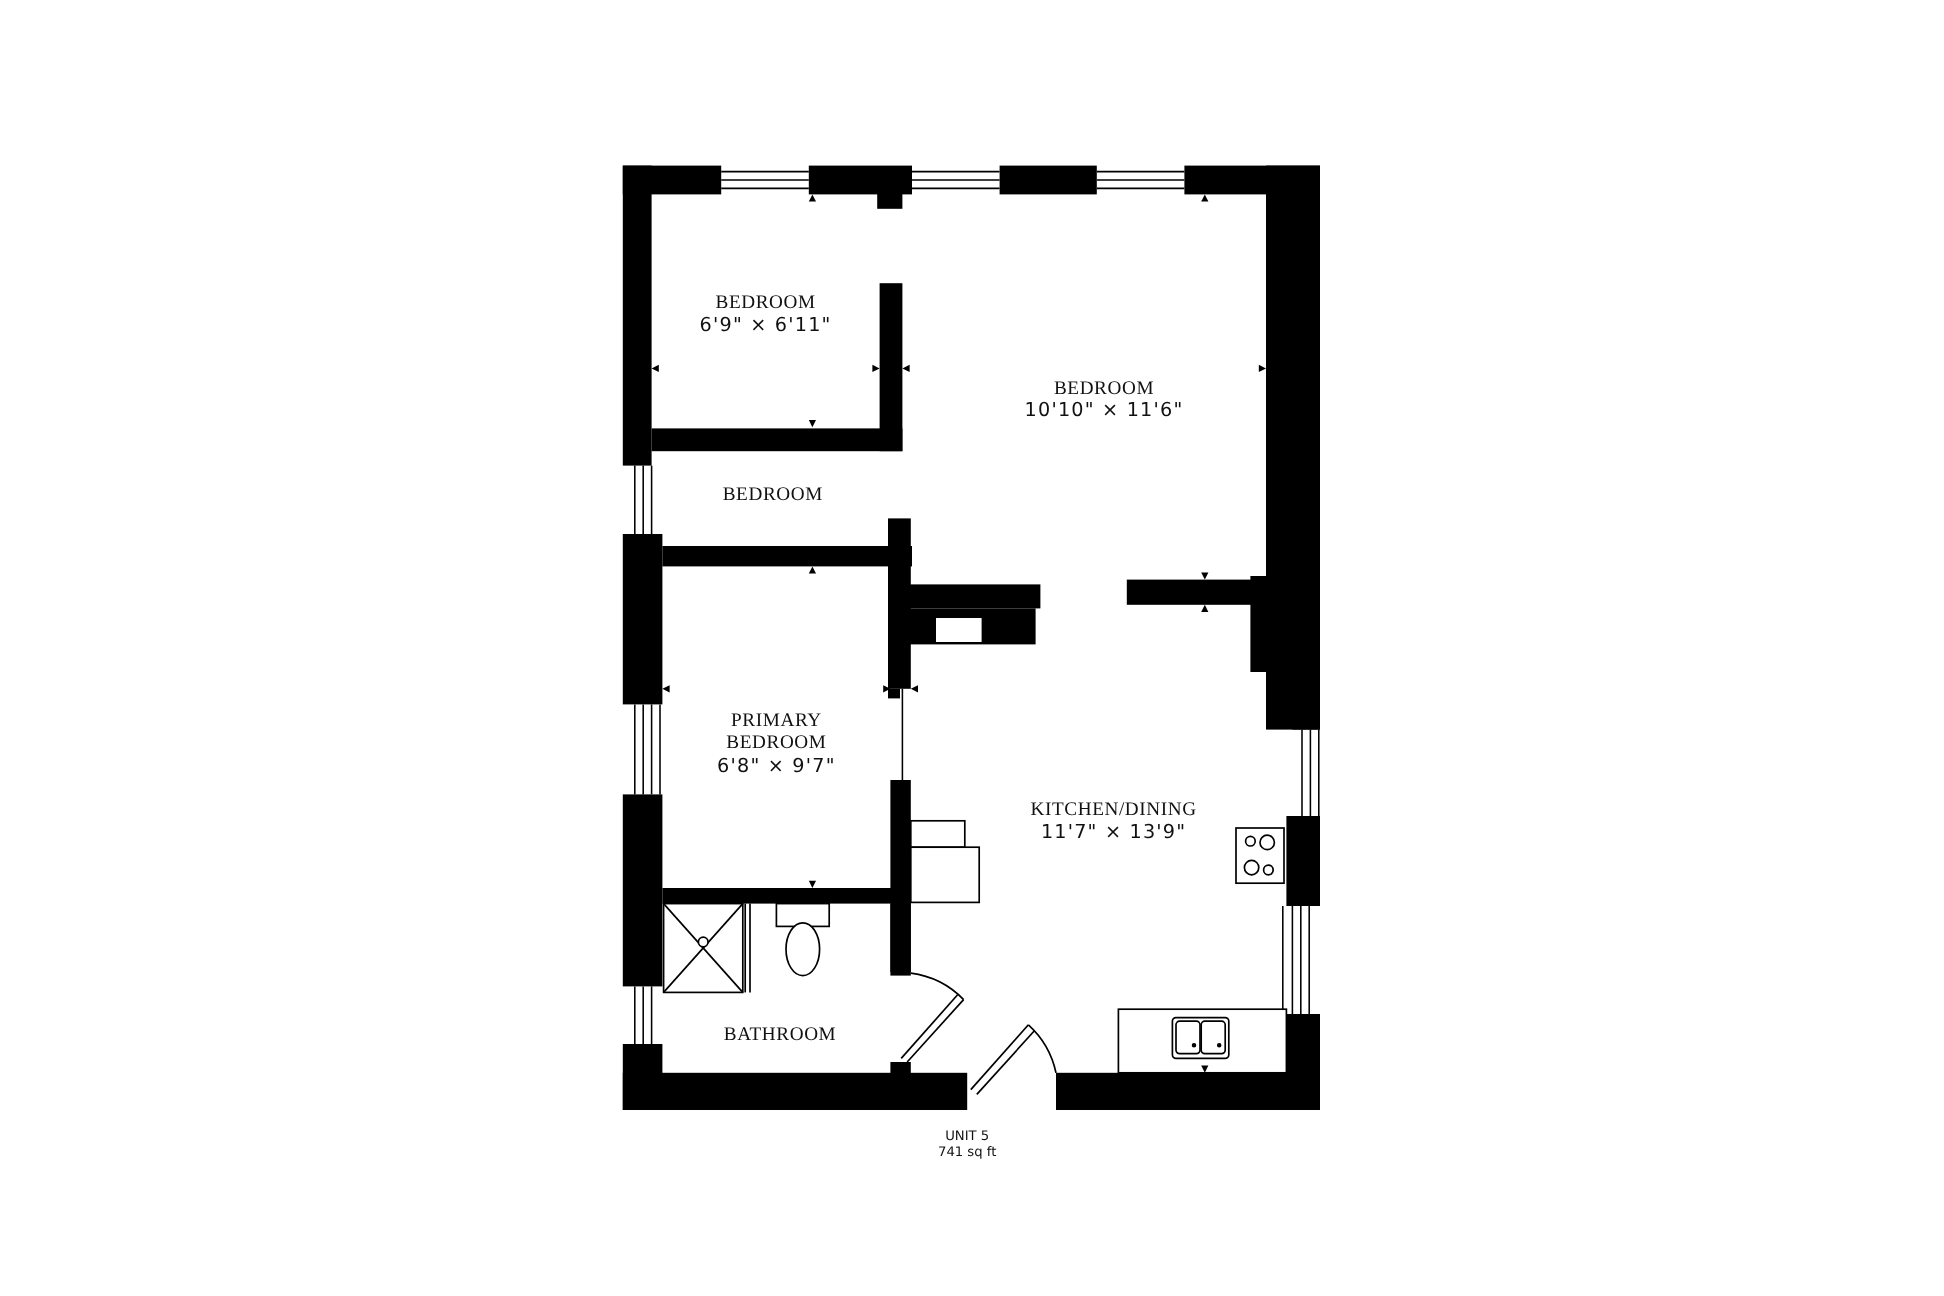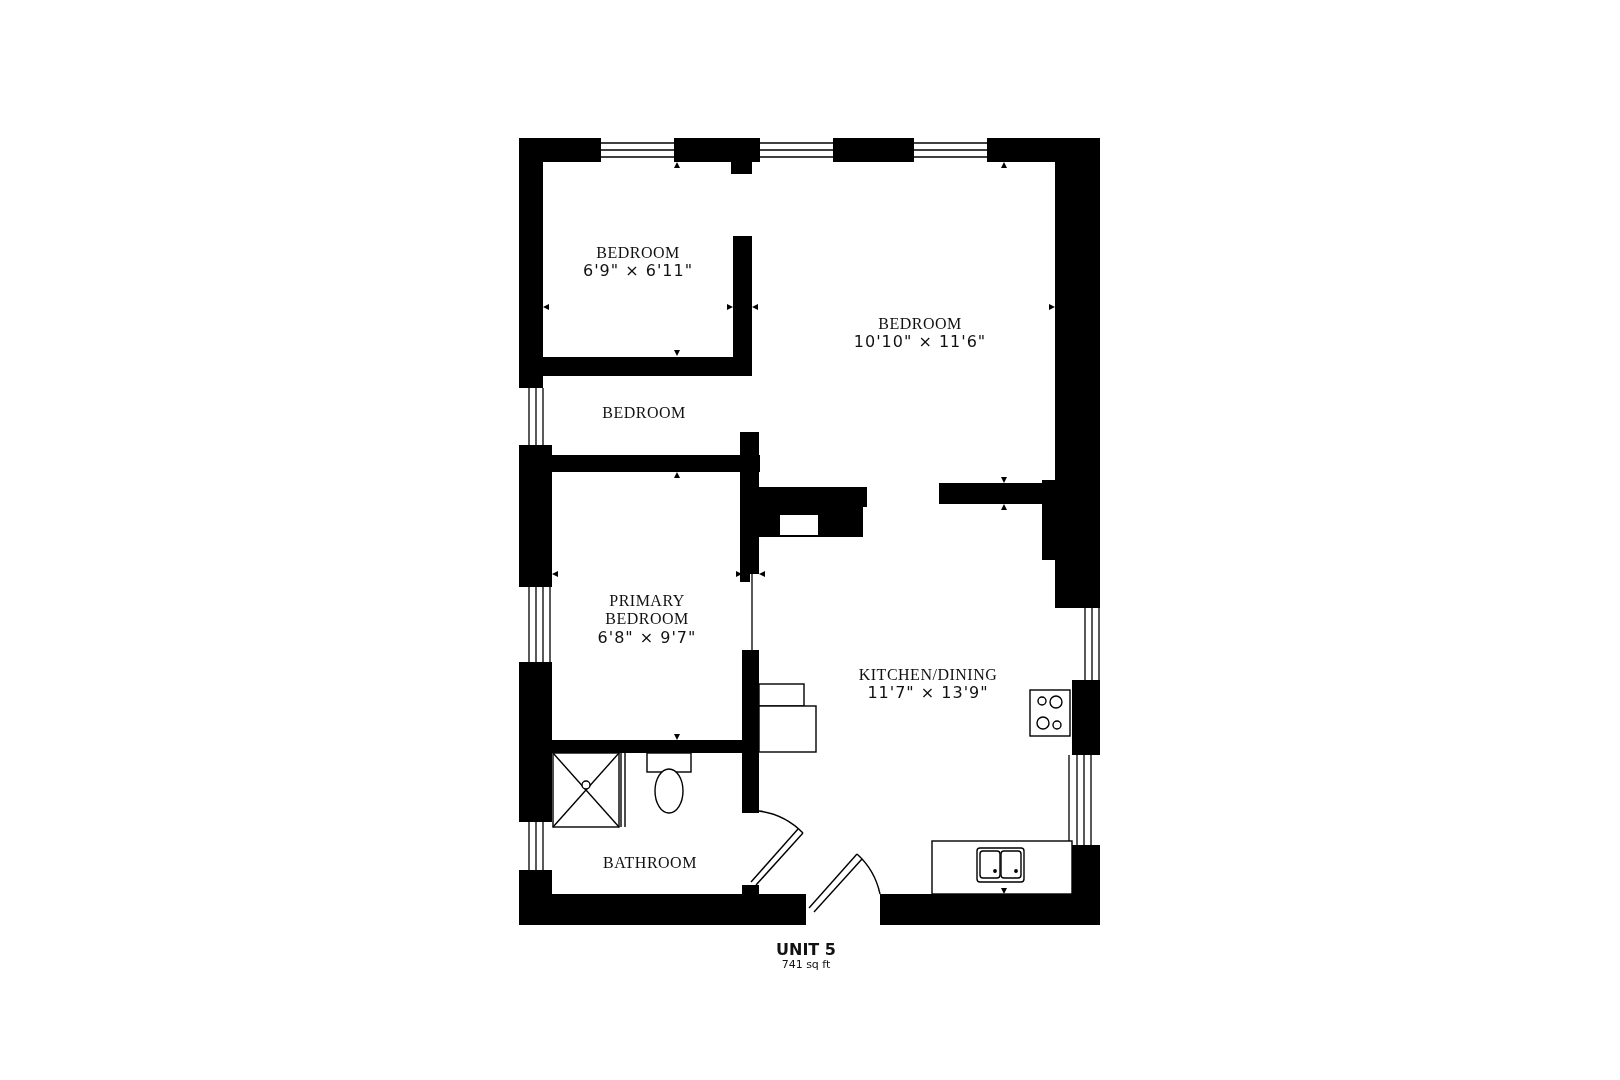--- a/index.html
+++ b/index.html
@@ -1,21 +1,21 @@
 <!DOCTYPE html>
 <html><head>
   <meta charset="utf-8">
   <style>
     html, body { margin:0; padding:0; background:#ffffff; }
     body { width:1620px; height:1080px; position:relative; overflow:hidden; font-family:"DejaVu Sans", sans-serif; }
     #plan { position:absolute; left:0; top:0; width:1620px; height:1080px; }
     .lbl { position:absolute; text-align:center; color:#111; line-height:1.15; transform:translateX(-50%); white-space:nowrap; }
     .room-name { font-size:16px; letter-spacing:0.5px;font-family:Liberation Serif, serif; }
     .room-dim { font-size:16px; letter-spacing:1px; }
-    .cap-title { font-size:16px;font-weight:bold; }
+    .cap-title { font-size:11px; }
     .cap-area { font-size:11px; }
   </style>
 </head>
 <body>
 
 <svg id="plan" viewBox="0 0 1620 1080" xmlns="http://www.w3.org/2000/svg">
   <g fill="#000">
 
     <rect x="519" y="138" width="82" height="24"></rect>
     <rect x="674" y="138" width="86" height="24"></rect>

